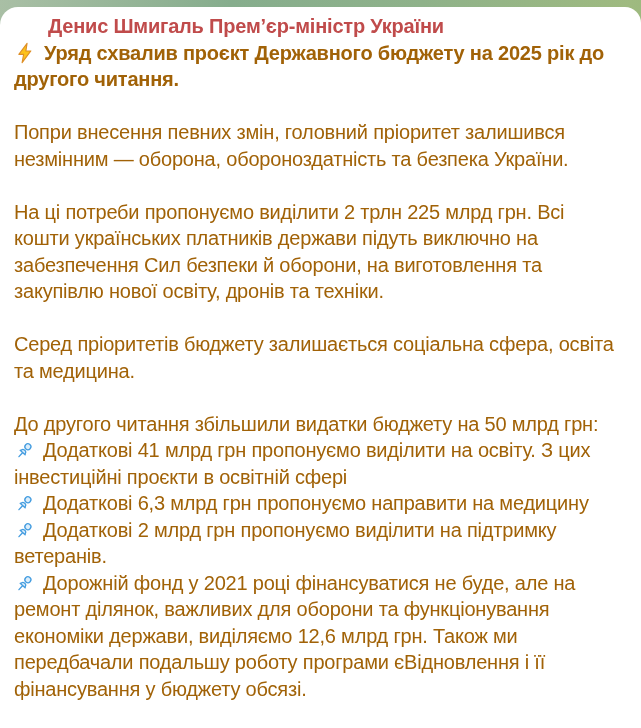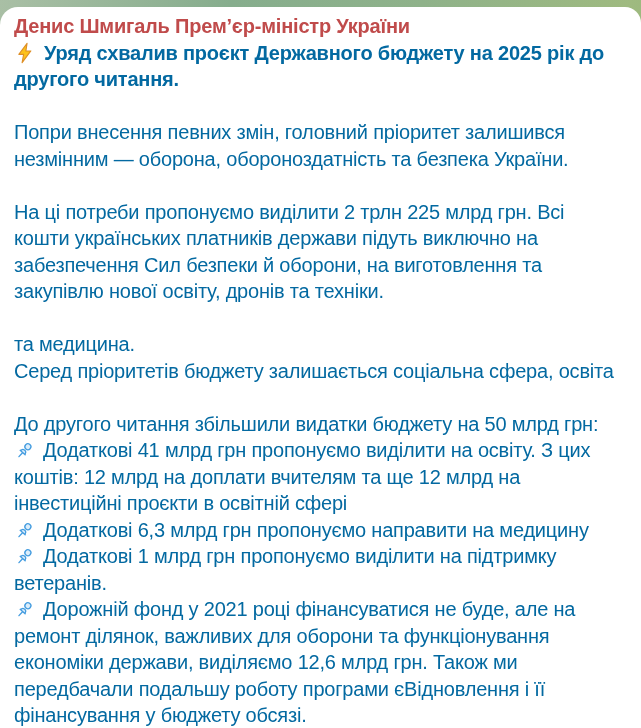--- a/index.html
+++ b/index.html
@@ -12,28 +12,29 @@
   .bubble {
     position: absolute; left: 0; right: 0; top: 7px; bottom: 0;
     background: #ffffff;
     border-radius: 18px 16px 0 0;
     padding: 6px 14px 0 14px;
     box-sizing: border-box;
     overflow: hidden;
   }
   .line {
     height: 26.5px; line-height: 26.5px;
-    font-size: 20px; color: #0369a1;
+    font-size: 20px; color: #a16207;
     letter-spacing: -0.2px;
     white-space: nowrap;
   }
   .gap { height: 26.5px; }
   .author {
     color: #c04b4b; font-weight: 700;
     cursor: pointer;
+    margin-left: 34px;
   }
   .bold { font-weight: 700; }
   .icon-inline {
     display: inline-block;
     vertical-align: -4px;
     margin-right: 8px;
   }
   .icon-inline svg { display: inline-block; }
 </style>
 </head>
@@ -72,45 +73,44 @@
 
   <div class="gap"></div>
 
   <div class="line">На ці потреби пропонуємо виділити 2 трлн 225 млрд грн. Всі</div>
   <div class="line">кошти українських платників держави підуть виключно на</div>
   <div class="line">забезпечення Сил безпеки й оборони, на виготовлення та</div>
   <div class="line">закупівлю нової освіту, дронів та техніки.</div>
 
   <div class="gap"></div>
 
+  <div class="line">Серед пріоритетів бюджету залишається соціальна сфера, освіта</div>
   <div class="line">та медицина.</div>
-  <div class="line">Серед пріоритетів бюджету залишається соціальна сфера, освіта</div>
 
   <div class="gap"></div>
 
   <div class="line">До другого читання збільшили видатки бюджету на 50 млрд грн:</div>
 
   <div class="line">
     <span class="icon-inline"><svg width="21" height="21" viewBox="0 0 24 24">
           <use href="#tpl-pushpin"></use>
         </svg></span><span>Додаткові 41 млрд грн пропонуємо виділити на освіту. З цих</span>
   </div>
-  <div class="line">коштів: 12 млрд на доплати вчителям та ще 12 млрд на</div>
   <div class="line">інвестиційні проєкти в освітній сфері</div>
 
   <div class="line">
     <span class="icon-inline"><svg width="21" height="21" viewBox="0 0 24 24">
           <use href="#tpl-pushpin"></use>
         </svg></span><span>Додаткові 6,3 млрд грн пропонуємо направити на медицину</span>
   </div>
 
   <div class="line">
     <span class="icon-inline"><svg width="21" height="21" viewBox="0 0 24 24">
           <use href="#tpl-pushpin"></use>
-        </svg></span><span>Додаткові 1 млрд грн пропонуємо виділити на підтримку</span>
+        </svg></span><span>Додаткові 2 млрд грн пропонуємо виділити на підтримку</span>
   </div>
   <div class="line">ветеранів.</div>
 
   <div class="line">
     <span class="icon-inline"><svg width="21" height="21" viewBox="0 0 24 24">
           <use href="#tpl-pushpin"></use>
         </svg></span><span>Дорожній фонд у 2021 році фінансуватися не буде, але на</span>
   </div>
   <div class="line">ремонт ділянок, важливих для оборони та функціонування</div>
   <div class="line">економіки держави, виділяємо 12,6 млрд грн. Також ми</div>

